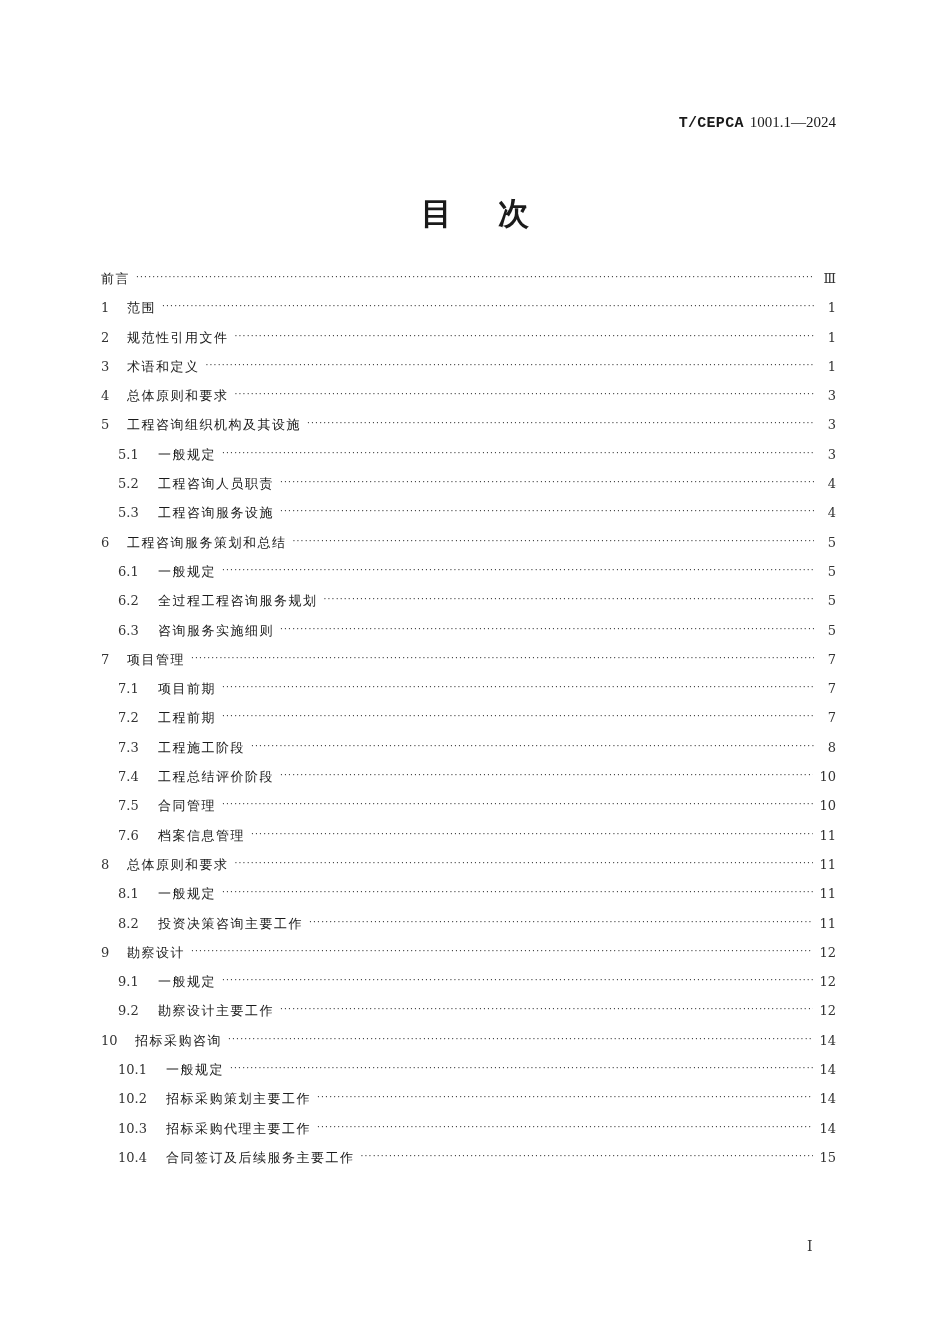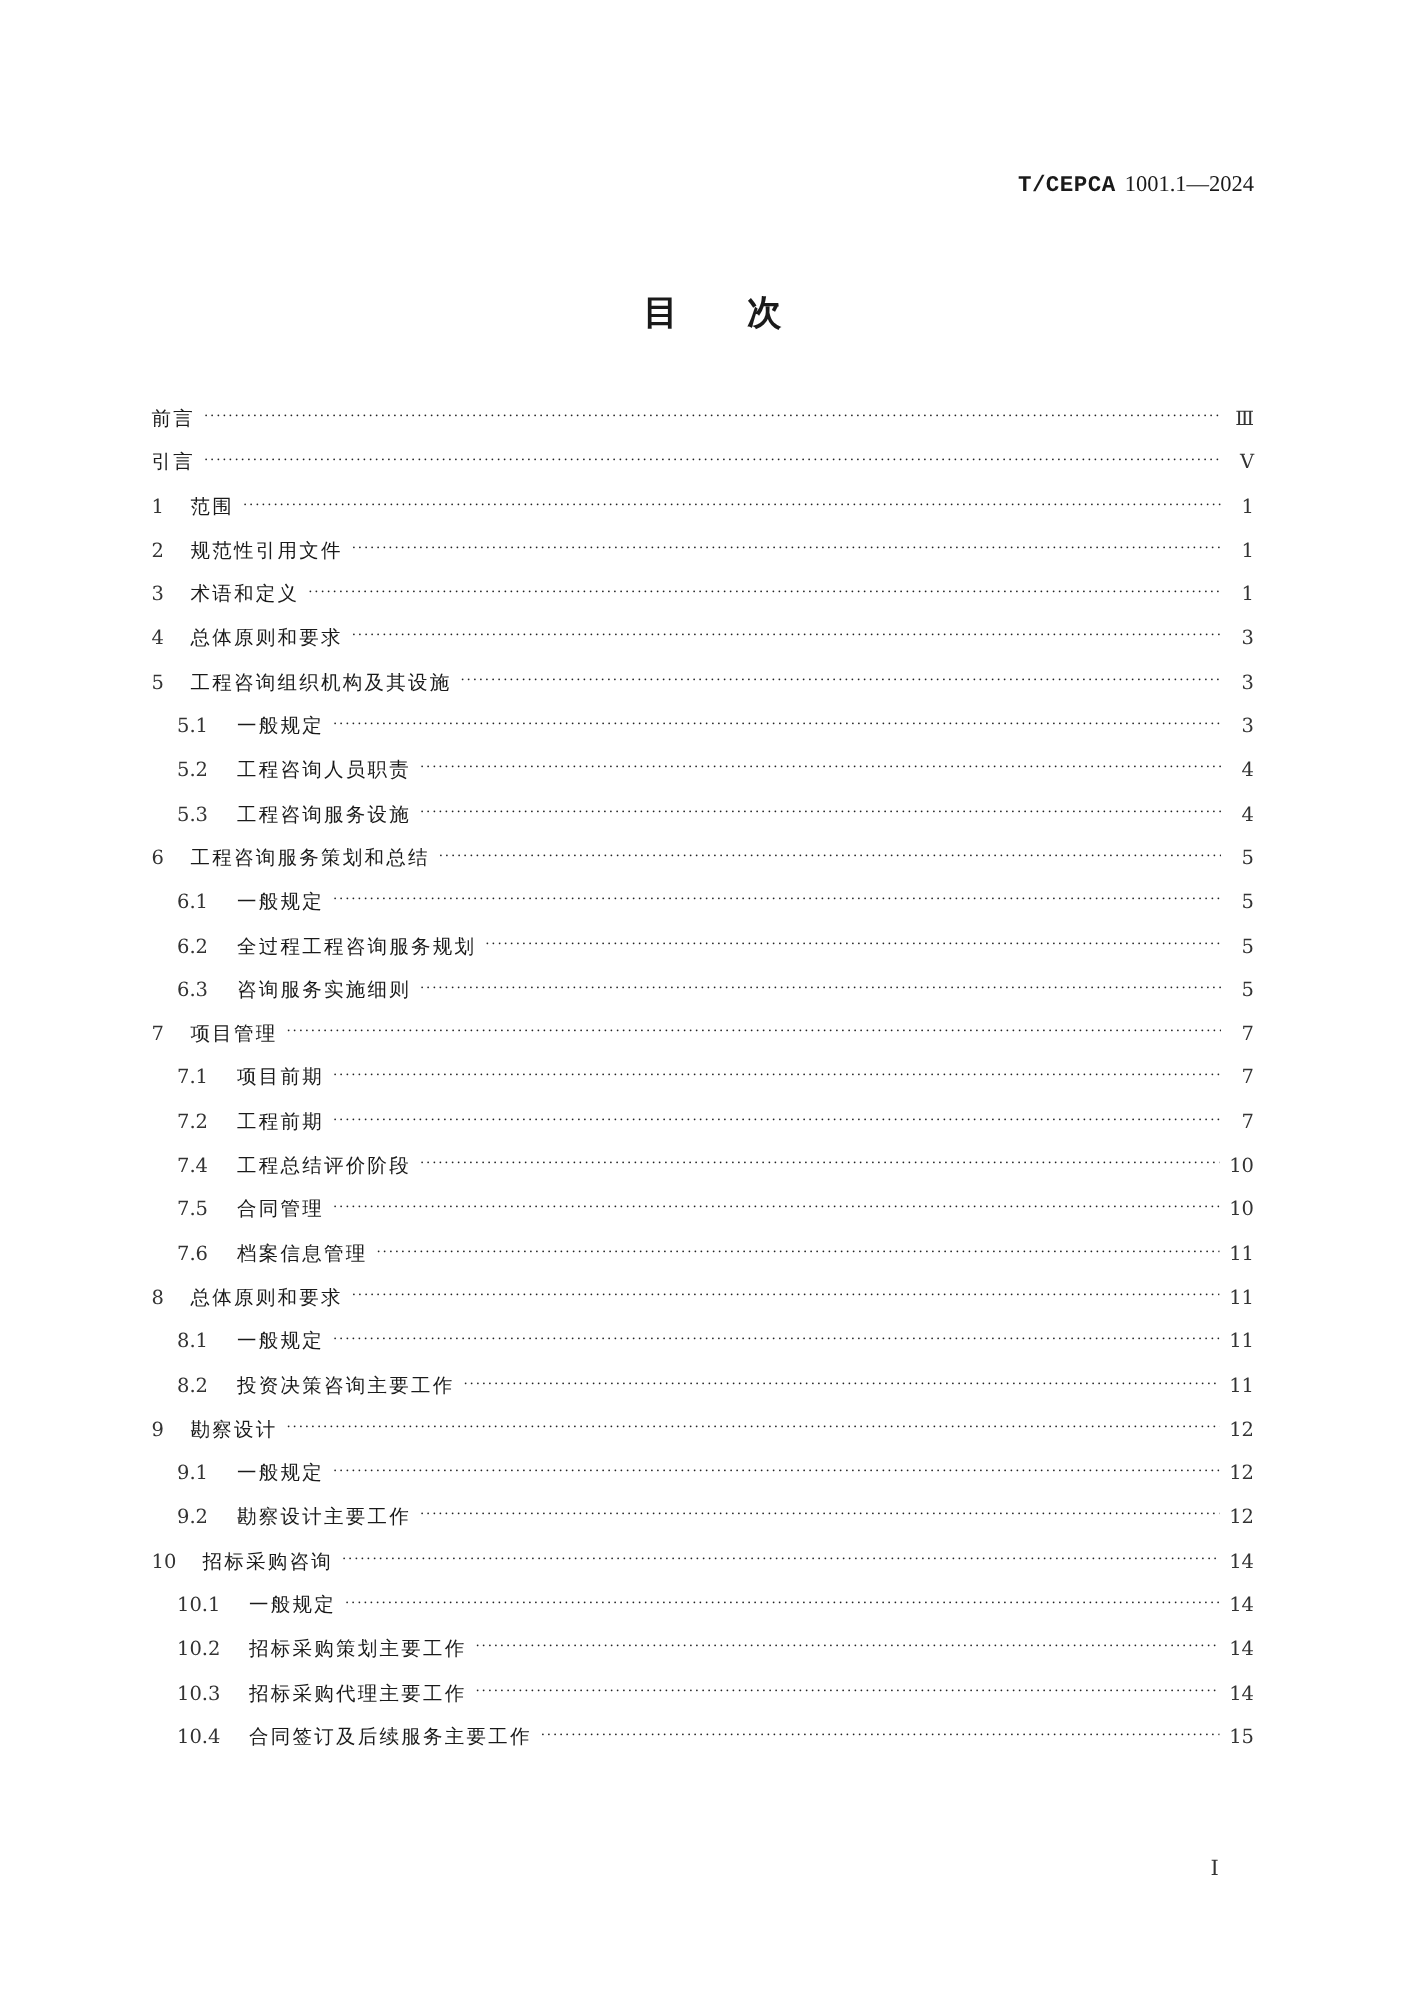--- a/index.html
+++ b/index.html
@@ -2,21 +2,21 @@
 <html><head>
   <meta charset="utf-8">
   <style>
     html, body { margin: 0; padding: 0; background: #ffffff; }
     body { width: 950px; height: 1344px; position: relative; overflow: hidden;
            font-family: "DejaVu Serif", "Liberation Serif", serif; color: #1a1a1a; }
     .std-code { position: absolute; top: 113px; right: 114px; font-size: 15px; white-space: nowrap; }
     .std-code .org { font-family: Liberation Mono, monospace; font-weight: bold; letter-spacing: 0.3px; }
     .std-code .num { font-family: Liberation Serif, serif; margin-left: 6px; }
     .title { position: absolute; top: 193px; left: 0; width: 950px; text-align: center;
-             font-family: "DejaVu Sans", sans-serif; font-size: 23px; font-weight: bold; letter-spacing: 46px; text-indent: 46px; }
+             font-family: "DejaVu Sans", sans-serif; font-size: 31px; font-weight: bold; letter-spacing: 46px; text-indent: 46px; }
     .toc { position: absolute; top: 270px; left: 101px; width: 735px; }
     .row { display: flex; align-items: baseline; height: 29.3px; font-size: 13px; }
     .row.l2 { padding-left: 17px; justify-content: flex-end; }
     .num-label { white-space: nowrap; }
     .sec-num { display: inline-block; min-width: 26px; color: #333; }
     .row.l2 .sec-num { min-width: 40px; }
     .row.l1.wide .sec-num { min-width: 34px; }
     .row.l2.wide .sec-num { min-width: 48px; }
     .sec-title { letter-spacing: 1.5px; }
     .leader { flex: 1; margin: 0 6px; overflow: hidden; white-space: nowrap; color: #222;
@@ -32,25 +32,20 @@
   <span class="org">T/CEPCA</span><span class="num">1001.1—2024</span>
 </div>
 
 <div class="title">目次</div>
 
 <div class="toc" id="toc">
     <div class="row l1">
       <span class="num-label"><span class="sec-title">前言</span></span>
       <span class="leader"></span>
       <span class="page">Ⅲ</span>
-    </div>
-    <div class="row l1">
-      <span class="num-label"><span class="sec-title">引言</span></span>
-      <span class="leader"></span>
-      <span class="page">Ⅴ</span>
     </div>
     <div class="row l1">
       <span class="num-label"><span class="sec-num">1</span><span class="sec-title">范围</span></span>
       <span class="leader"></span>
       <span class="page">1</span>
     </div>
     <div class="row l1">
       <span class="num-label"><span class="sec-num">2</span><span class="sec-title">规范性引用文件</span></span>
       <span class="leader"></span>
       <span class="page">1</span>
@@ -114,20 +109,25 @@
       <span class="num-label"><span class="sec-num">7.1</span><span class="sec-title">项目前期</span></span>
       <span class="leader"></span>
       <span class="page">7</span>
     </div>
     <div class="row l2">
       <span class="num-label"><span class="sec-num">7.2</span><span class="sec-title">工程前期</span></span>
       <span class="leader"></span>
       <span class="page">7</span>
     </div>
     <div class="row l2">
+      <span class="num-label"><span class="sec-num">7.3</span><span class="sec-title">工程施工阶段</span></span>
+      <span class="leader"></span>
+      <span class="page">8</span>
+    </div>
+    <div class="row l2">
       <span class="num-label"><span class="sec-num">7.4</span><span class="sec-title">工程总结评价阶段</span></span>
       <span class="leader"></span>
       <span class="page">10</span>
     </div>
     <div class="row l2">
       <span class="num-label"><span class="sec-num">7.5</span><span class="sec-title">合同管理</span></span>
       <span class="leader"></span>
       <span class="page">10</span>
     </div>
     <div class="row l2">

